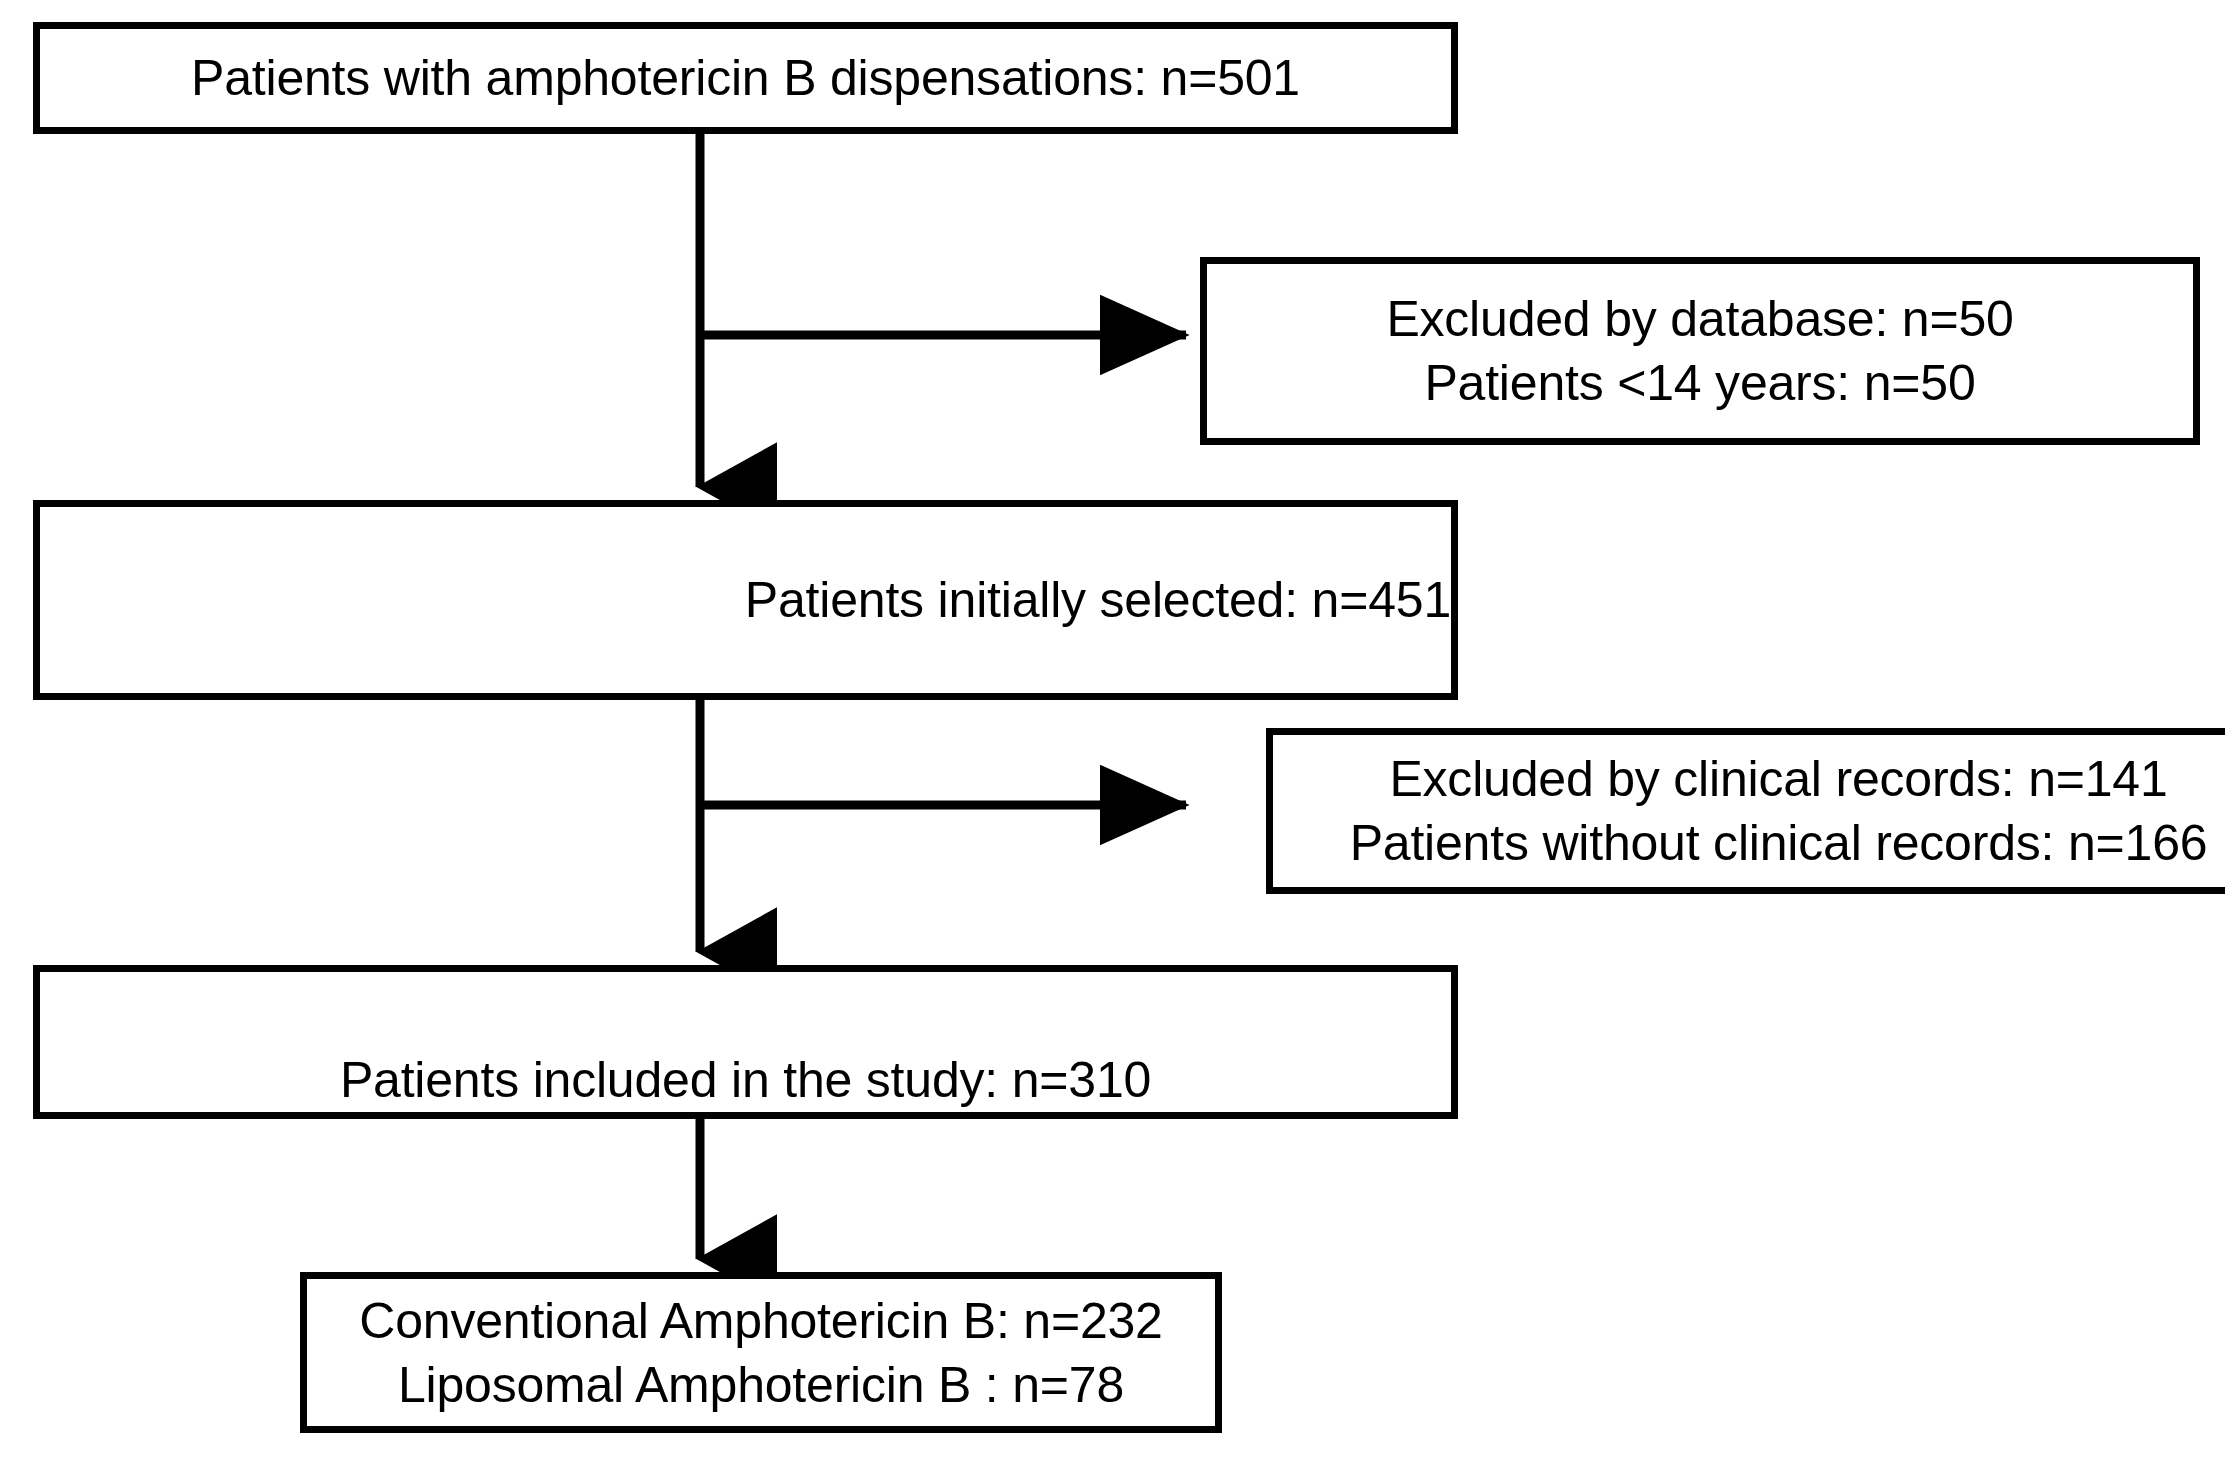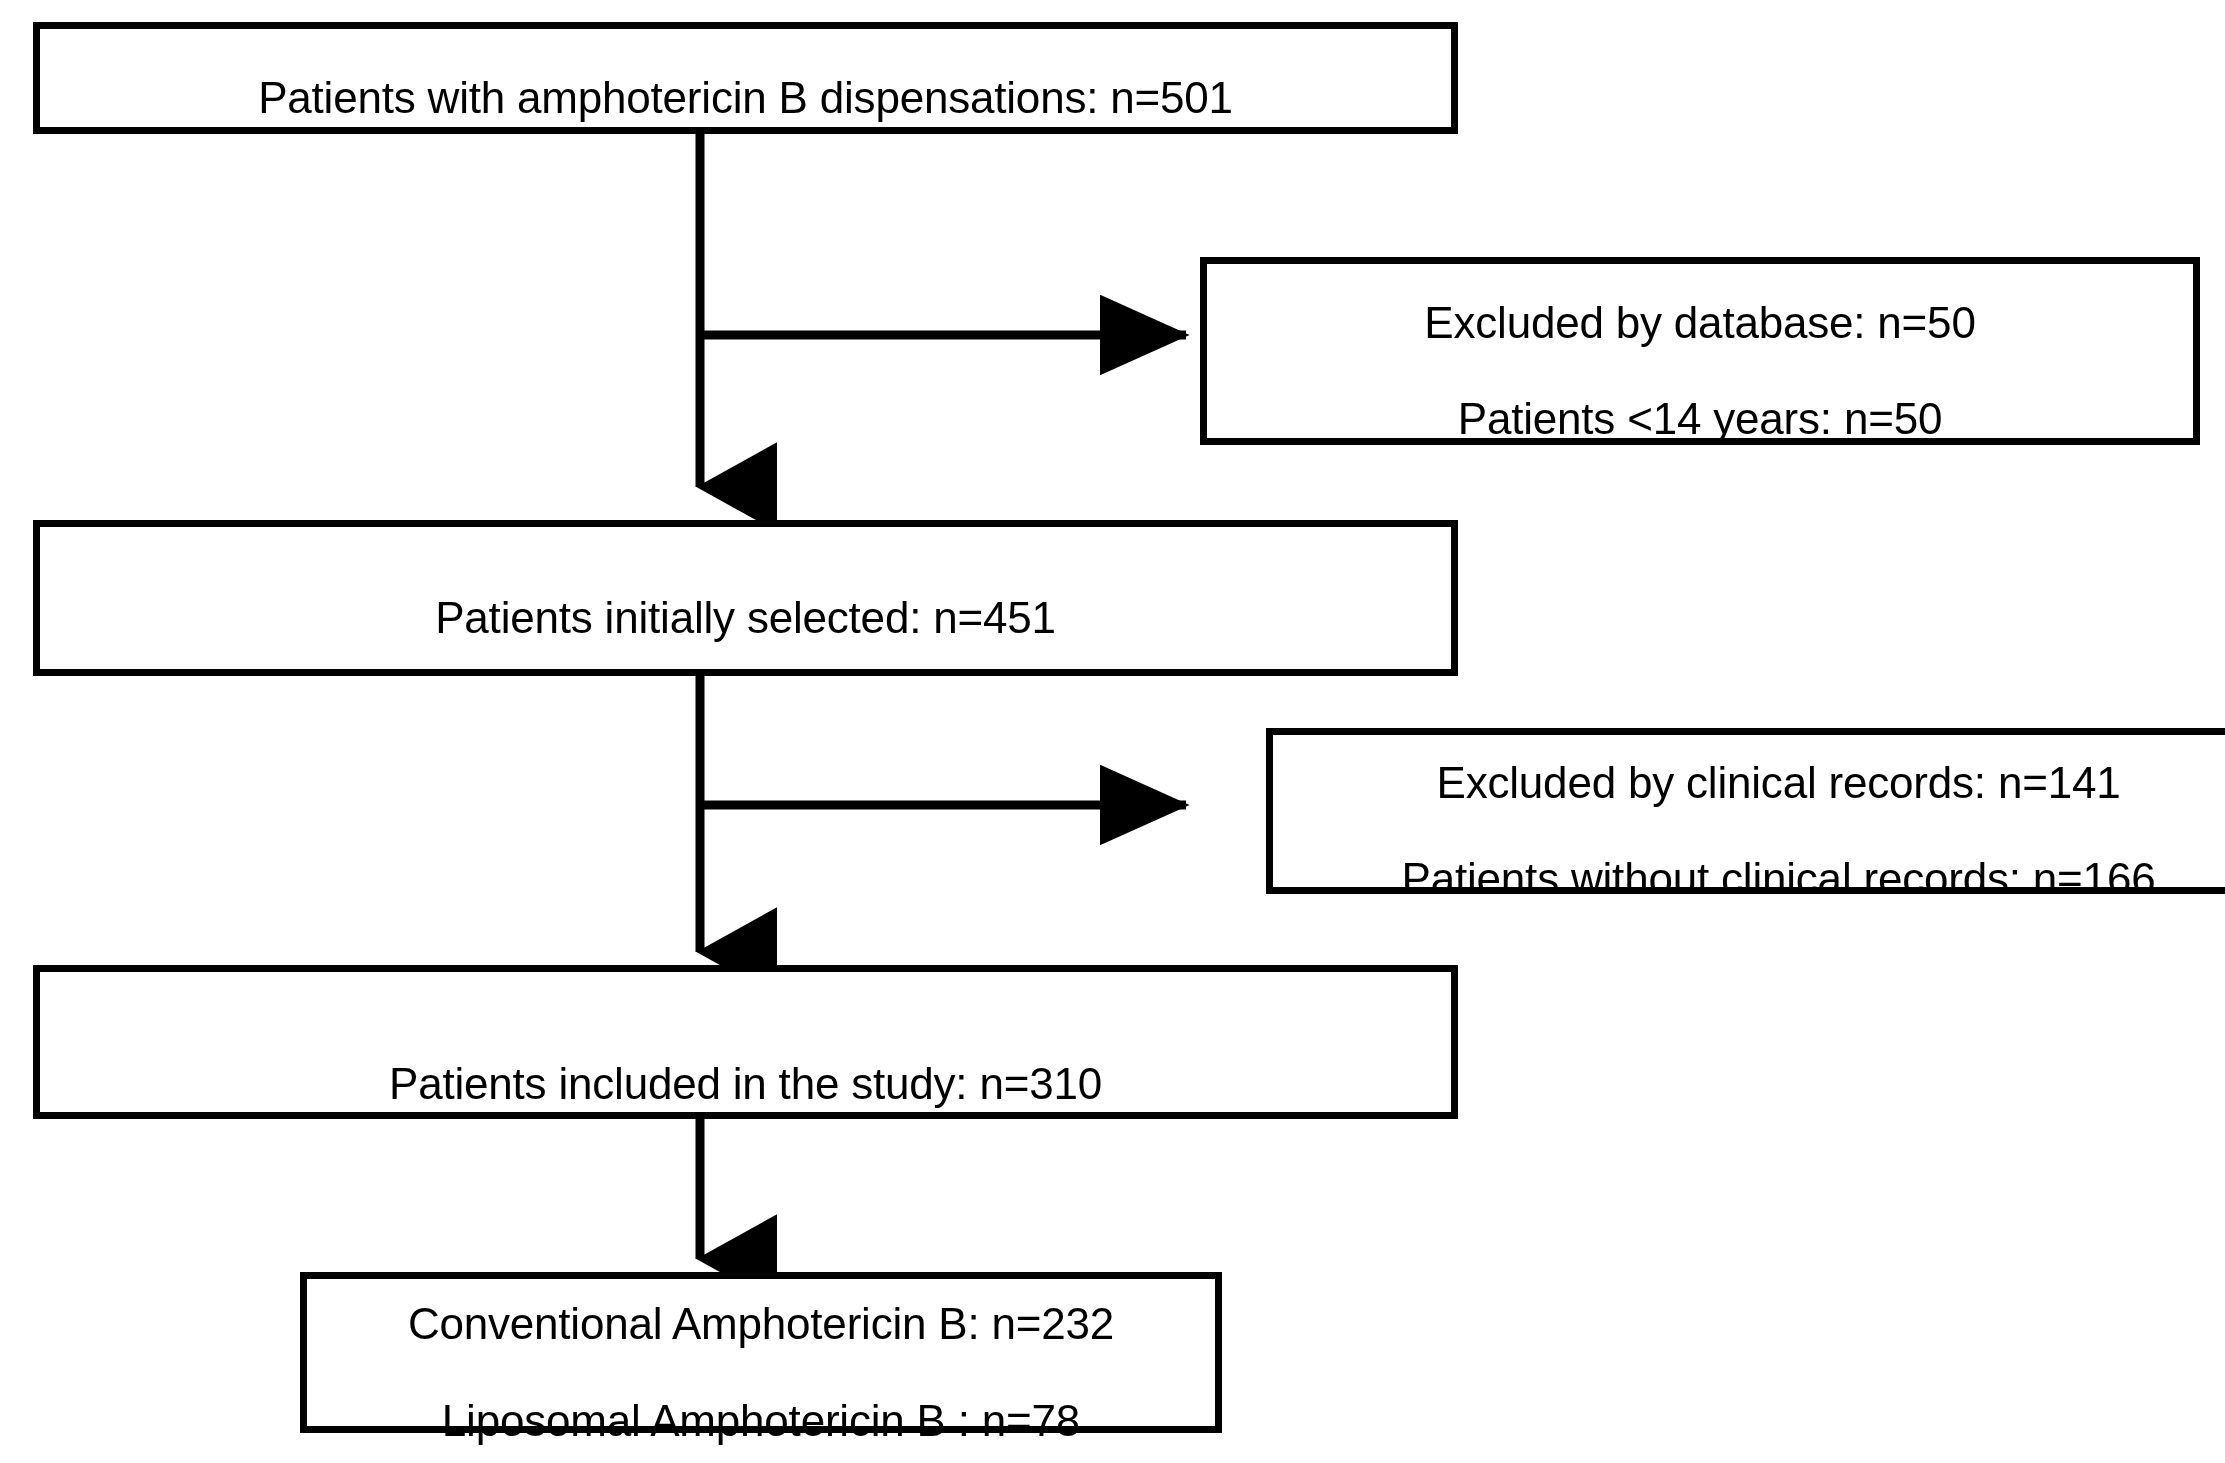--- a/index.html
+++ b/index.html
@@ -21,32 +21,31 @@
     box-sizing: border-box;
     background: #ffffff;
     border: 7px solid #000000;
     display: flex;
     flex-direction: column;
     align-items: center;
     justify-content: center;
   }
   .node .line {
     color: #000000;
-    font-size: 44px;
+    font-size: 50px;
     line-height: 1.28;
     white-space: nowrap;
     letter-spacing: -0.2px;
-    margin-top: 40px;
   }
   
   #node-dispensations {
     left: 33px;  top: 22px;   width: 1425px; height: 112px;
   }
   #node-initially-selected {
-    left: 33px;  top: 520px;  width: 1425px; height: 156px;
+    left: 33px;  top: 500px;  width: 1425px; height: 200px; align-items: flex-end;
   }
   #node-included {
     left: 33px;  top: 965px;  width: 1425px; height: 154px; justify-content: flex-end;
   }
   #node-groups {
     left: 300px; top: 1272px; width: 922px;  height: 161px;
   }
   
   #node-excluded-database {
     left: 1200px; top: 257px; width: 1000px; height: 188px;

